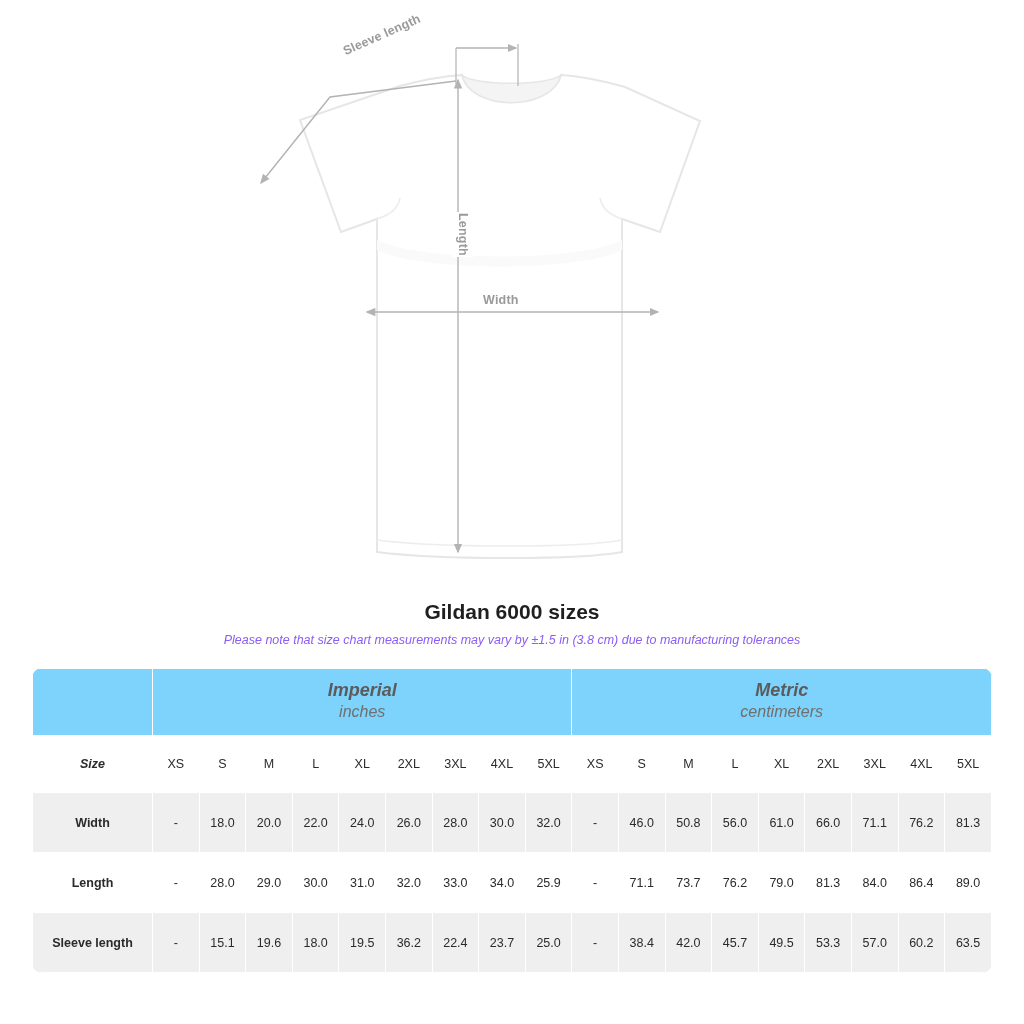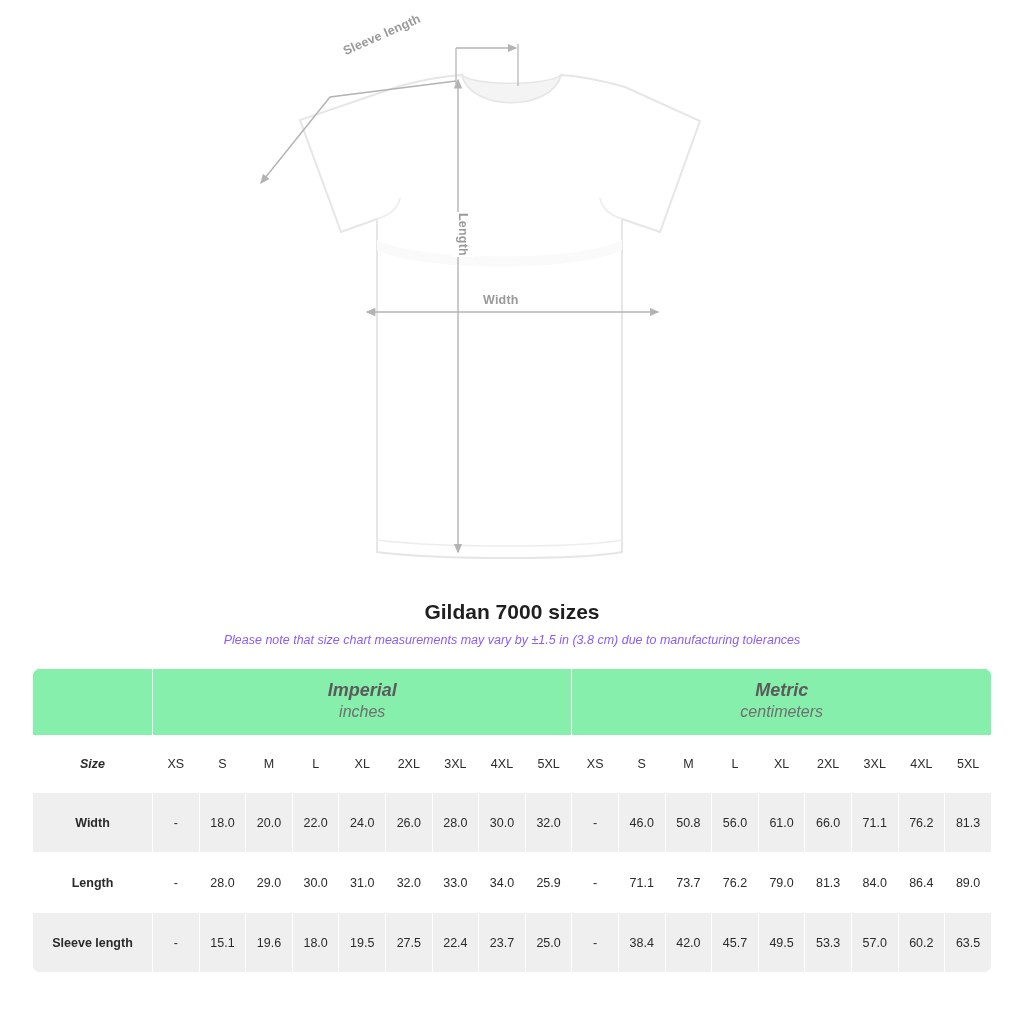--- a/index.html
+++ b/index.html
@@ -90,21 +90,21 @@
   }
   table.size-table td,
   table.size-table th {
     border: 1px solid #ffffff;
     text-align: center;
     font-size: 12.5px;
     color: #2b2b2b;
     padding: 0;
   }
   tr.unit-row td {
-    background: #86efac;
+    background: #7dd3fc;
     height: 66px;
     vertical-align: middle;
   }
   .unit-name {
     font-size: 18px;
     font-style: italic;
     font-weight: bold;
     color: #5b5b5b;
     line-height: 1.15;
   }
@@ -193,21 +193,21 @@
 
       <line x1="367" y1="312" x2="658" y2="312" stroke="#b3b3b3" stroke-width="1.4" marker-start="url(#arrtail)" marker-end="url(#arrhead)"></line>
     </svg>
 
     <div class="dim-label label-sleeve">Sleeve length</div>
     <div class="dim-label label-length">Length</div>
     <div class="dim-label label-width">Width</div>
   </div>
 
   <div class="title-block">
-    <h1 class="chart-title">Gildan 7000 sizes</h1>
+    <h1 class="chart-title">Gildan 6000 sizes</h1>
     <p class="chart-note">Please note that size chart measurements may vary by ±1.5 in (3.8 cm) due to manufacturing tolerances</p>
   </div>
 
   <div class="table-wrap">
     <table class="size-table">
       <colgroup>
         <col class="col-label">
         <col class="col-v">
           <col class="col-v">
           <col class="col-v">
@@ -306,21 +306,21 @@
           <td>89.0</td>
         </tr>
 
         <tr class="data-row shade">
           <td class="rowlabel">Sleeve length</td>
           <td>-</td>
           <td>15.1</td>
           <td>19.6</td>
           <td>18.0</td>
           <td>19.5</td>
-          <td>27.5</td>
+          <td>36.2</td>
           <td>22.4</td>
           <td>23.7</td>
           <td>25.0</td>
           <td>-</td>
           <td>38.4</td>
           <td>42.0</td>
           <td>45.7</td>
           <td>49.5</td>
           <td>53.3</td>
           <td>57.0</td>

